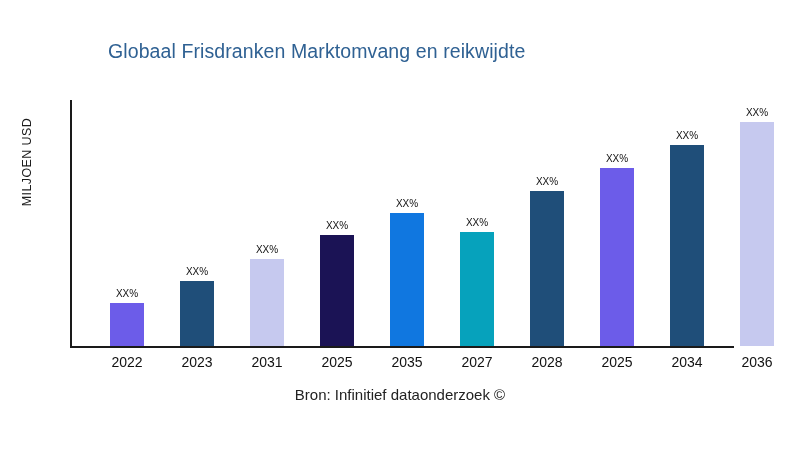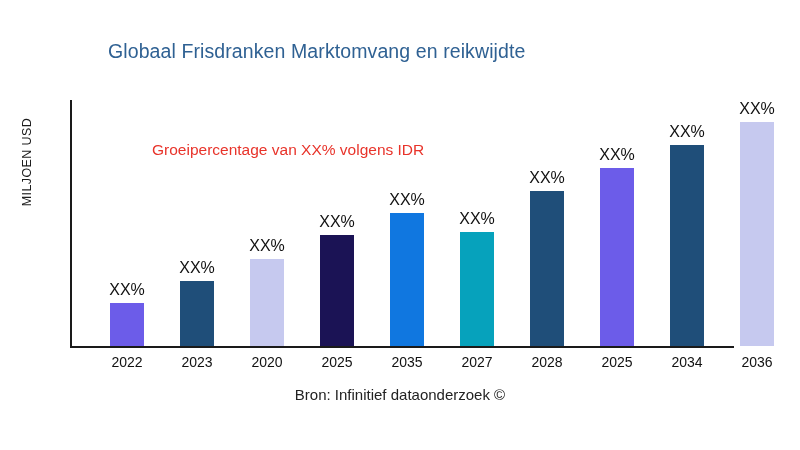--- a/index.html
+++ b/index.html
@@ -84,21 +84,21 @@
     position: absolute;
     bottom: 0;
     left: 0;
     width: 34px;
   }
   .bar-label {
     position: absolute;
     left: -14px;
     width: 62px;
     text-align: center;
-    font-size: 16px;
+    font-size: 10px;
     color: #111111;
     white-space: nowrap;
   }
   .tick-label {
     position: absolute;
     top: 354px;
     width: 62px;
     text-align: center;
     font-size: 14px;
     color: #111111;
@@ -118,21 +118,20 @@
 
 <div id="chart-root">
 
   <div id="chart-title">Globaal Frisdranken Marktomvang en reikwijdte</div>
 
   <div id="ylabel">MILJOEN USD</div>
 
   <div id="y-axis-line"></div>
   <div id="x-axis-line"></div>
 
-  <div id="annotation">Groeipercentage van XX% volgens IDR</div>
 
   <div id="plot">
       <div class="bar-group" style="left: 40px;">
         <div class="bar" style="height: 43px; background: rgb(108, 92, 233);"></div>
         <div class="bar-label" style="bottom: 47px;">XX%</div>
       </div>
       <div class="bar-group" style="left: 110px;">
         <div class="bar" style="height: 65px; background: rgb(31, 78, 121);"></div>
         <div class="bar-label" style="bottom: 69px;">XX%</div>
       </div>
@@ -167,21 +166,21 @@
       <div class="bar-group" style="left: 670px;">
         <div class="bar" style="height: 224px; background: rgb(198, 201, 239);"></div>
         <div class="bar-label" style="bottom: 228px;">XX%</div>
       </div>
     </div>
 
   <div id="source">Bron: Infinitief dataonderzoek ©</div>
 
 <div class="tick-label" style="left: 96px;">2022</div>
     <div class="tick-label" style="left: 166px;">2023</div>
-    <div class="tick-label" style="left: 236px;">2020</div>
+    <div class="tick-label" style="left: 236px;">2031</div>
     <div class="tick-label" style="left: 306px;">2025</div>
     <div class="tick-label" style="left: 376px;">2035</div>
     <div class="tick-label" style="left: 446px;">2027</div>
     <div class="tick-label" style="left: 516px;">2028</div>
     <div class="tick-label" style="left: 586px;">2025</div>
     <div class="tick-label" style="left: 656px;">2034</div>
     <div class="tick-label" style="left: 726px;">2036</div>
   </div>
 
 </body></html>

